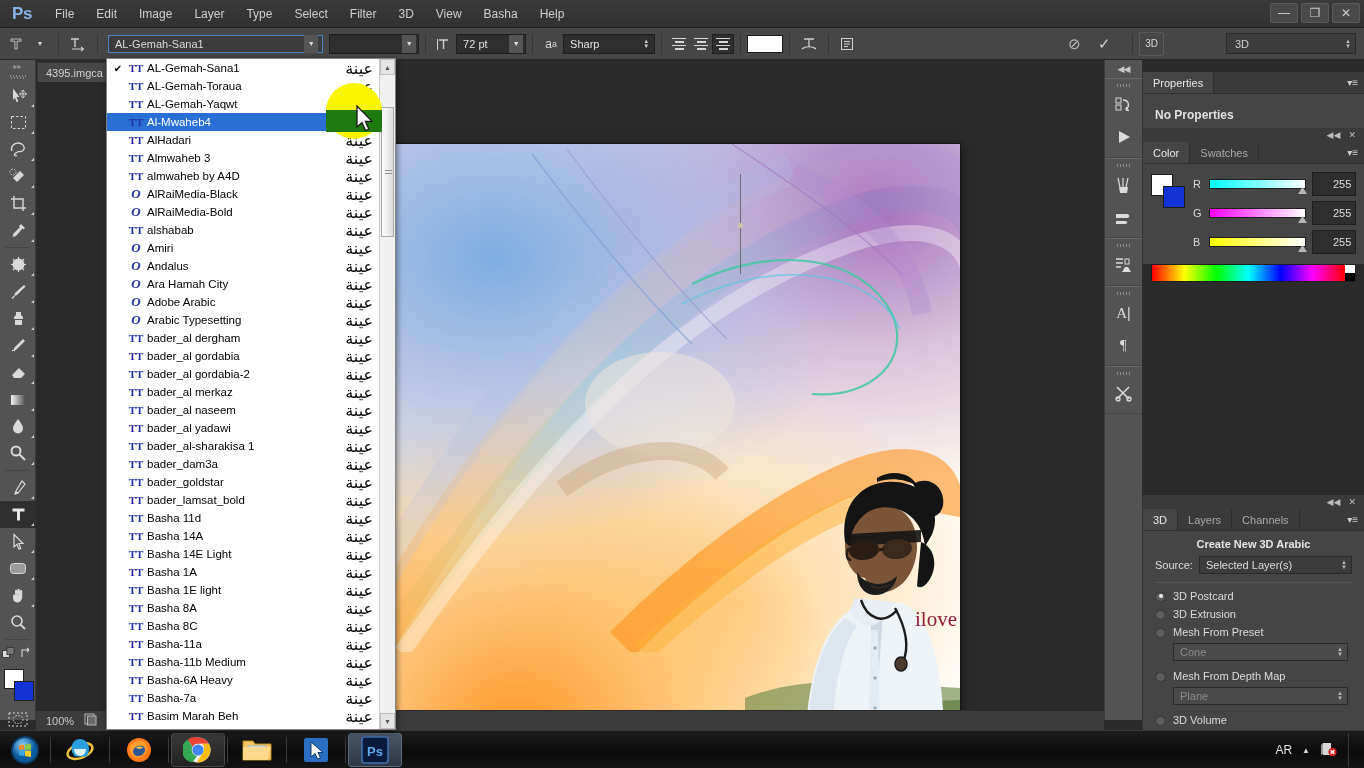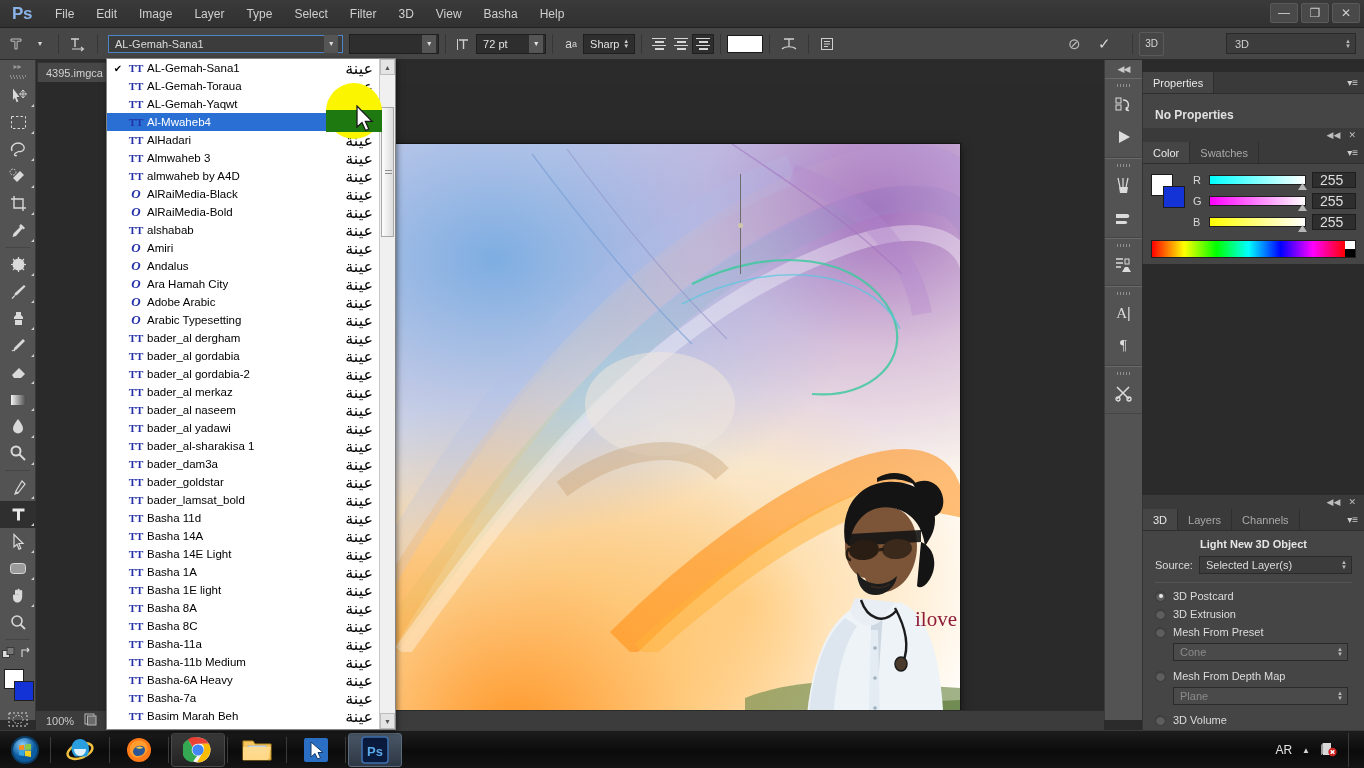--- a/index.html
+++ b/index.html
@@ -138,22 +138,22 @@
   .colorbody { padding:8px 8px 6px 8px; display:flex; gap:8px; }
   .cc-chips { position:relative; width:34px; height:34px; flex:none; margin-top:2px;}
   .cc-fg { position:absolute; left:0; top:0; width:22px;height:22px;background:#fff;border:1px solid #1b1b1b; }
   .cc-bg { position:absolute; left:12px; top:12px; width:22px;height:22px;background:#1433d6;border:1px solid #1b1b1b; }
   .sliders { flex:1; display:flex; flex-direction:column; gap:5px; }
   .srow { display:flex; align-items:center; gap:6px; }
   .slabel { width:10px; color:#d8d8d8; font-size:11px; }
   .strack { position:relative; flex:1; height:10px; border:1px solid #1f1f1f; }
   .sthumb { position:absolute; top:7px; width:9px; height:7px; background:#b6b6b6;
             clip-path:polygon(50% 0,100% 100%,0 100%); }
-  .sval { width:44px; height:16px; background:#2e2e2e; border:1px solid #1e1e1e;
-          color:#dedede; font-size:14px; display:flex;align-items:center; padding-left:7px; }
+  .sval { width:44px; height:24px; background:#2e2e2e; border:1px solid #1e1e1e;
+          color:#dedede; font-size:11px; display:flex;align-items:center; padding-left:20px; }
   .spectrum { margin:4px 8px 0 8px; height:18px; border:1px solid #1f1f1f; display:flex; }
   .spectrum .grad { flex:1; background:linear-gradient(90deg,#ff0000,#ffff00,#00ff00,#00ffff,#0000ff,#ff00ff,#ff0000); }
   .spectrum .bw { width:10px; display:flex; flex-direction:column; }
   .spectrum .bw i { flex:1; display:block; }
 
   
   #panel3d { top:495px; height:245px; }
   .p3d-title { text-align:center; font-size:11px; color:#e6e6e6; font-weight:bold;
                padding:7px 0 4px; }
   .p3d-row { display:flex; align-items:center; gap:6px; padding:2px 12px 6px 12px; }
@@ -278,21 +278,21 @@
           <path d="M3 4h9M7.5 4v9" stroke="#cfcfcf" stroke-width="1.4" fill="none"></path>
           <path d="M1.5 3v11" stroke="#cfcfcf" stroke-width="1" fill="none"></path>
         </svg>
     </div>
     <div class="spin" style="width:70px;">
       <span>72 pt</span>
       <span class="caret" style="width:14px;height:18px;background:#555;display:flex;align-items:center;justify-content:center;font-size:7px;margin-left:auto;">▼</span>
     </div>
     <div class="osep"></div>
     <div class="obtn" style="font-size:12px;">a<sub style="font-size:9px">a</sub></div>
-    <div class="spin" style="width:52px;">
+    <div class="spin" style="width:92px;">
       <span>Sharp</span>
       <span class="arrows">
           <span>▲</span>
           <span>▼</span>
         </span>
     </div>
     <div class="osep"></div>
     <div class="alignbtn">
       <i style="width:14px"></i>
         <i style="width:9px"></i>
@@ -735,21 +735,21 @@
     <div class="panel-collapse">
       <span>◀◀</span>
       <span>✕</span>
     </div>
     <div class="panel-tabs">
       <div class="ptab active">3D</div>
       <div class="ptab">Layers</div>
       <div class="ptab">Channels</div>
       <div class="pmenu">▾≡</div>
     </div>
-    <div class="p3d-title">Light New 3D Object</div>
+    <div class="p3d-title">Create New 3D Arabic</div>
     <div class="p3d-row">
       <label>Source:</label>
       <span class="sel">
         <span>Selected Layer(s)</span>
         <span class="arrows">
             <span>▲</span>
             <span>▼</span>
           </span>
       </span>
     </div>

